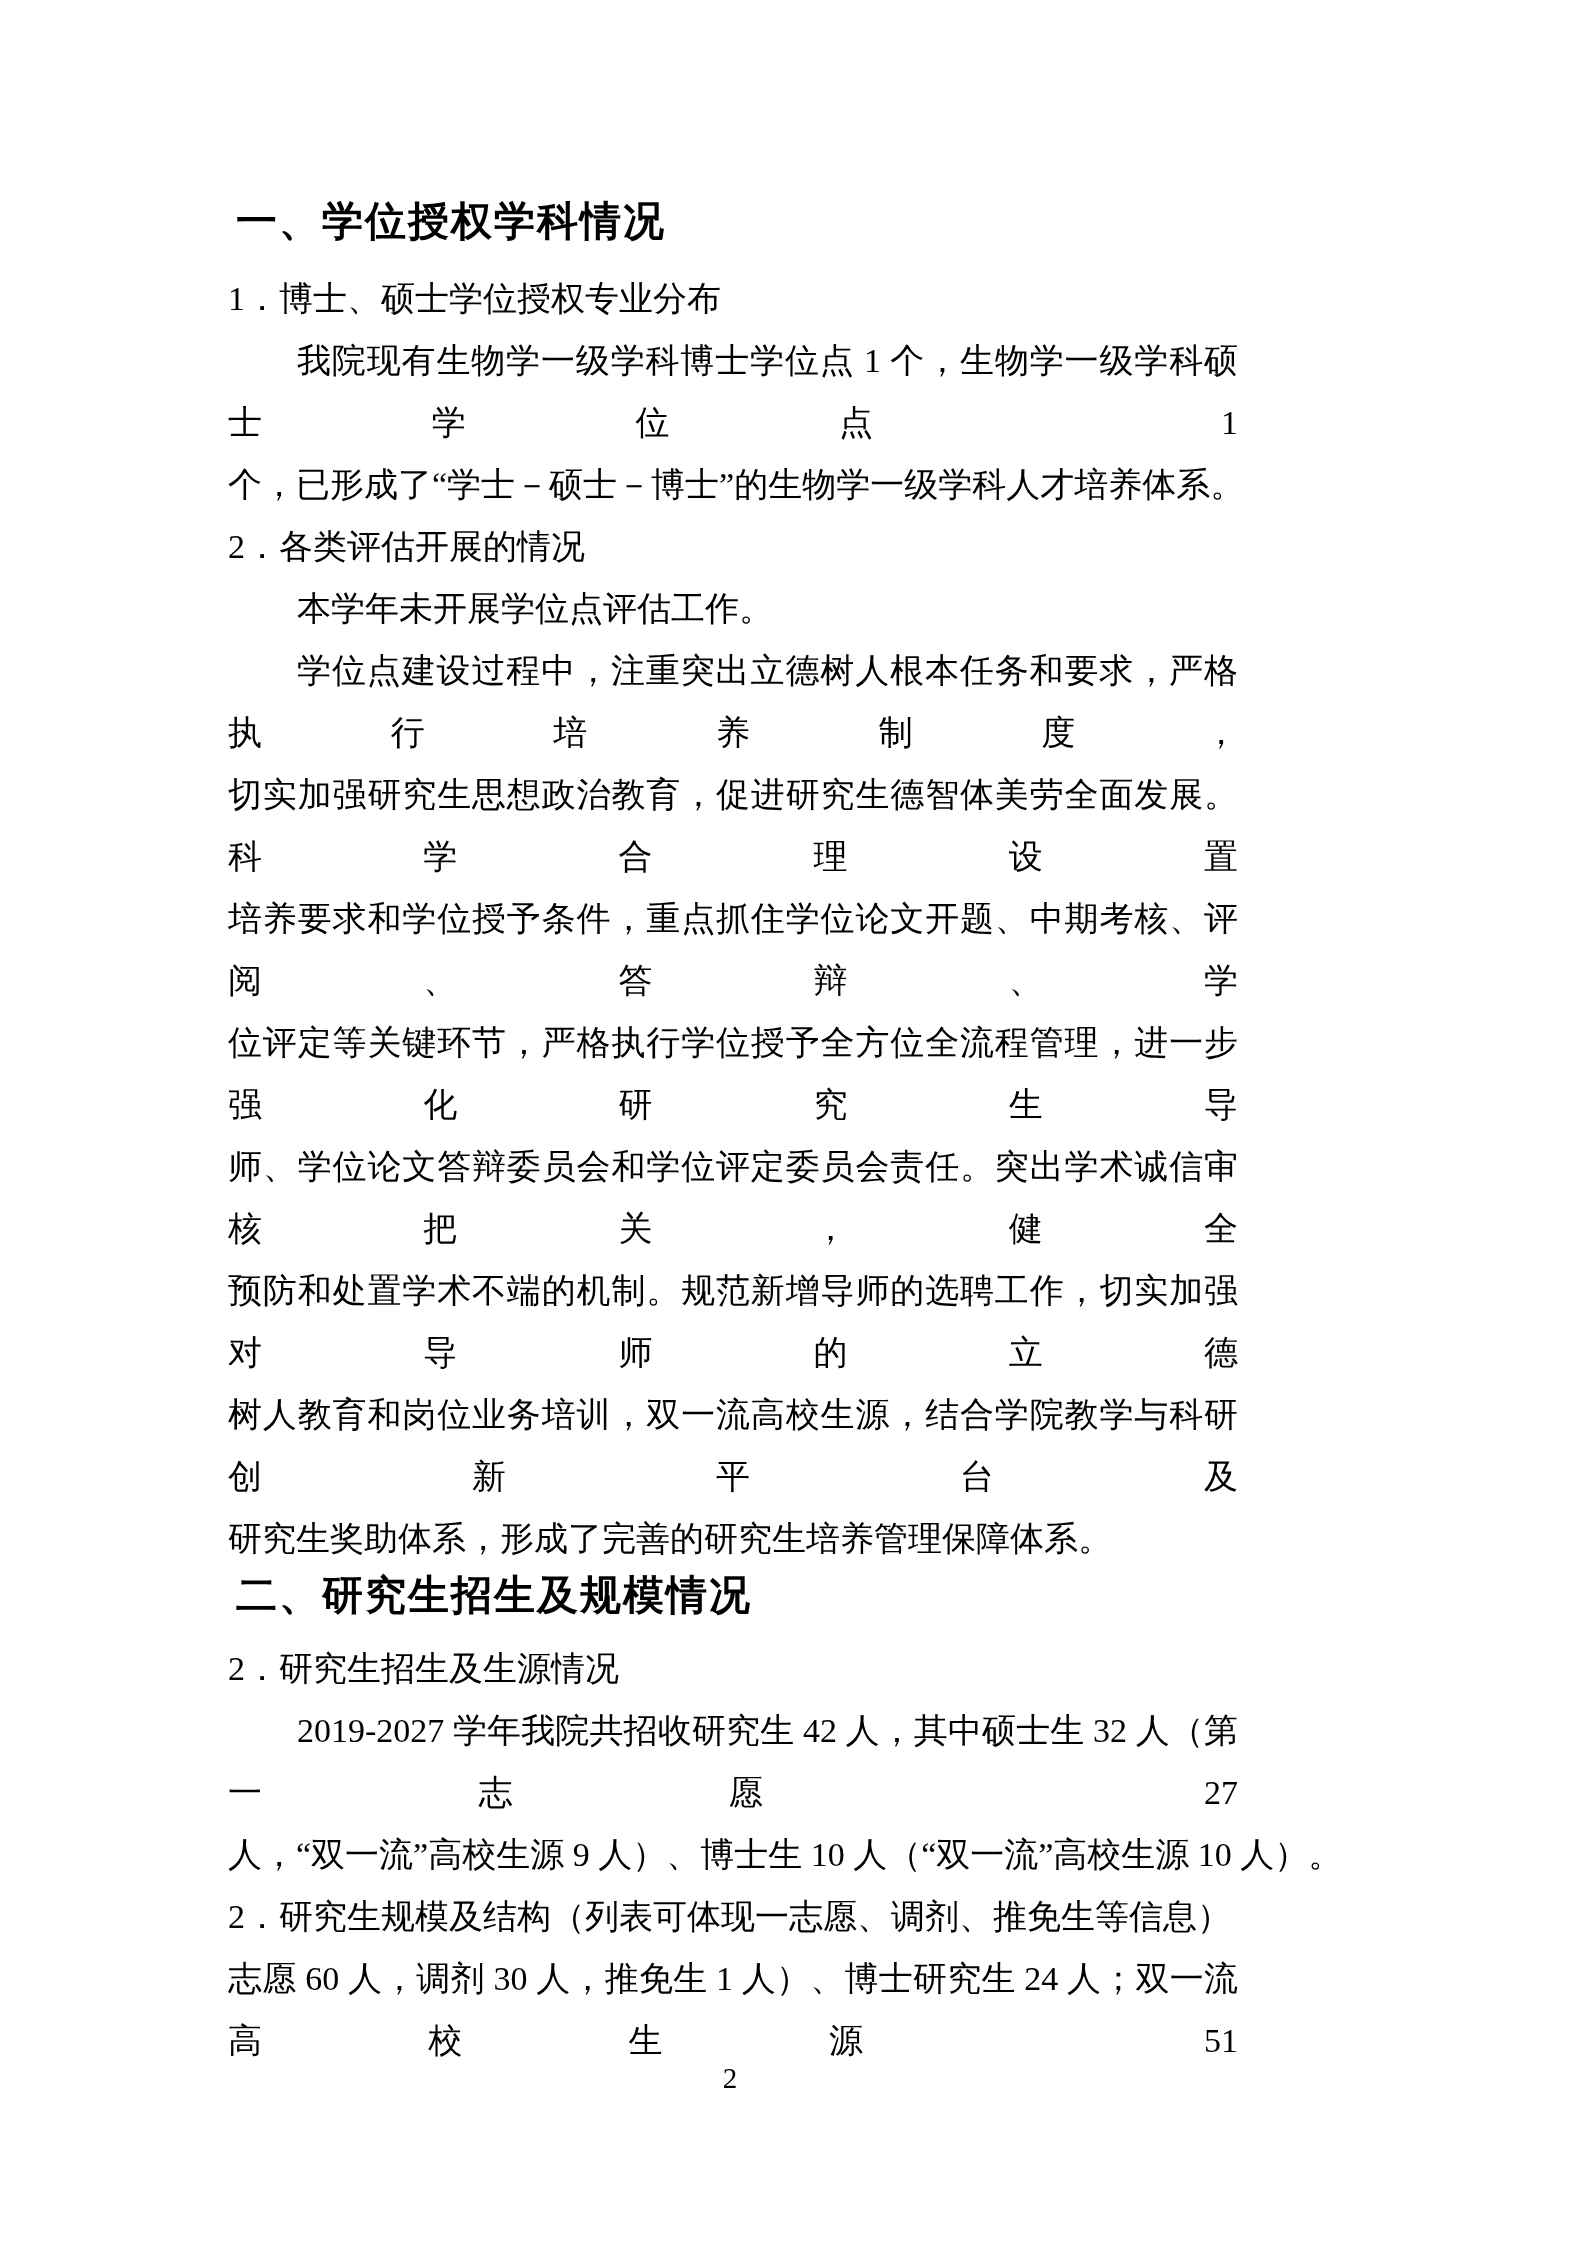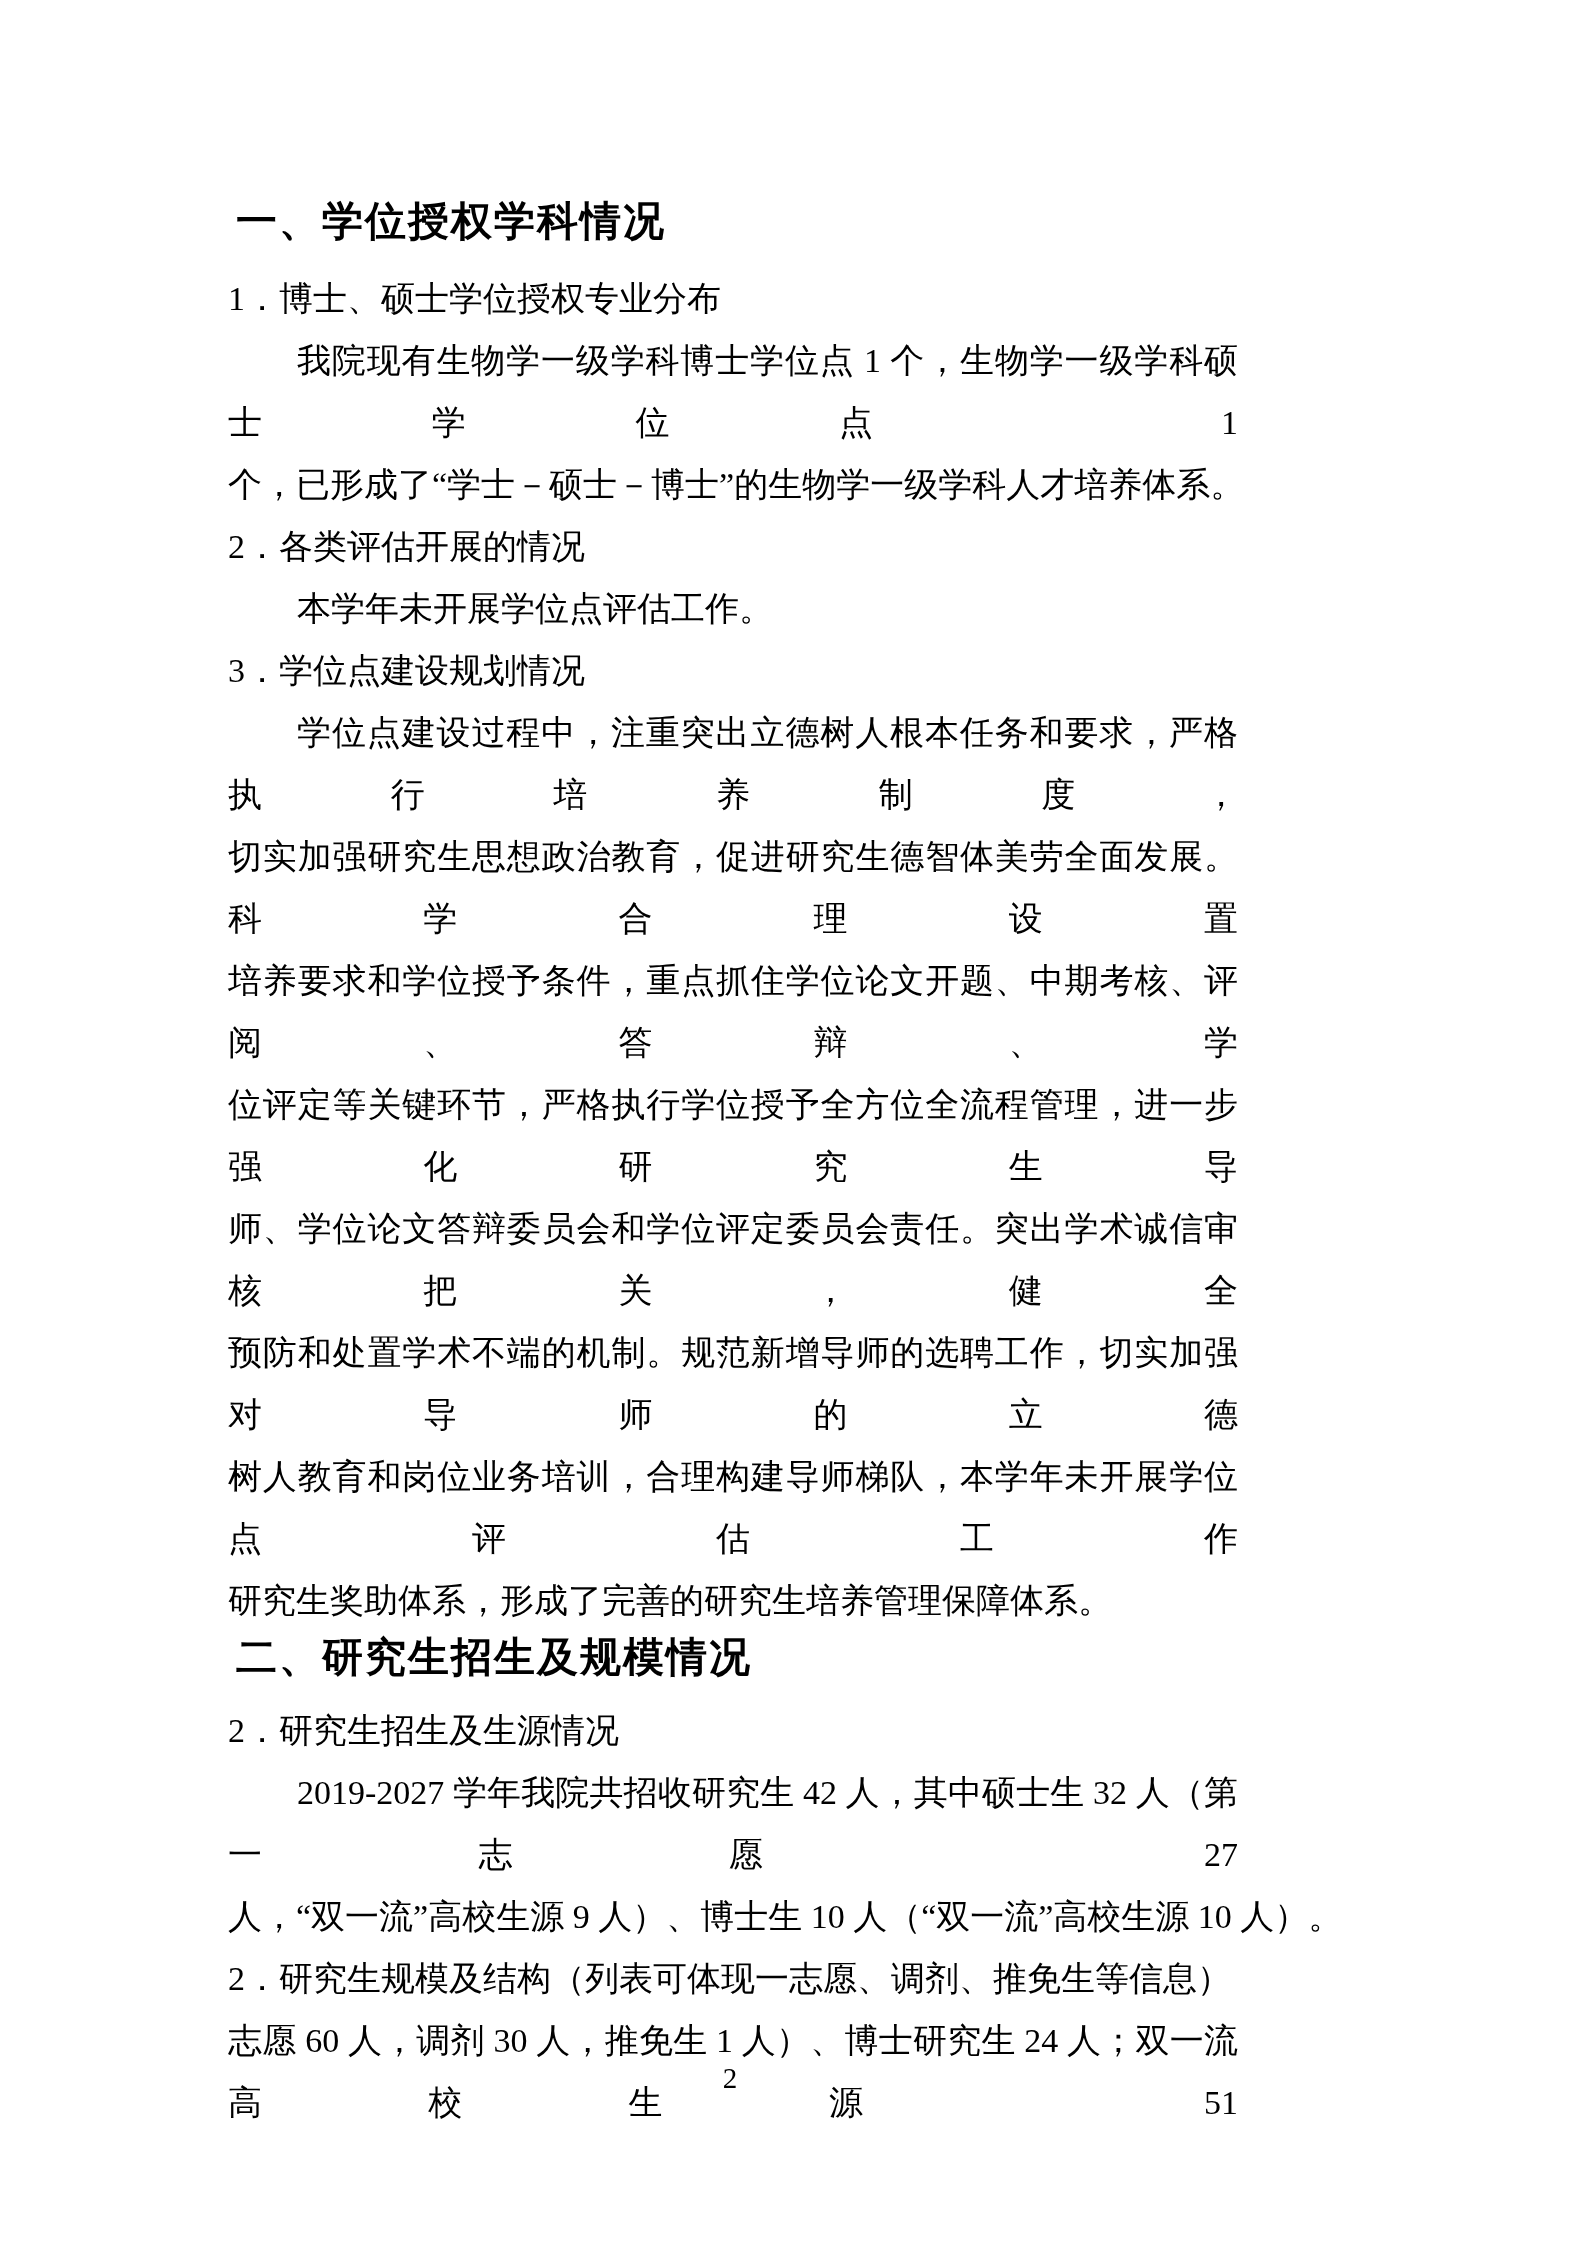--- a/index.html
+++ b/index.html
@@ -36,29 +36,28 @@
 
   <div class="num-item">1．博士、硕士学位授权专业分布</div>
 
   <div class="pline indent fill">我院现有生物学一级学科博士学位点 1 个，生物学一级学科硕士学位点 1</div>
   <div class="pline">个，已形成了“学士－硕士－博士”的生物学一级学科人才培养体系。</div>
 
   <div class="num-item">2．各类评估开展的情况</div>
 
   <div class="pline indent">本学年未开展学位点评估工作。</div>
 
-  <div class="num-item">3．学位点建设规划情况</div>
 
   <div class="pline indent fill">学位点建设过程中，注重突出立德树人根本任务和要求，严格执行培养制度，</div>
   <div class="pline fill">切实加强研究生思想政治教育，促进研究生德智体美劳全面发展。科学合理设置</div>
   <div class="pline fill">培养要求和学位授予条件，重点抓住学位论文开题、中期考核、评阅、答辩、学</div>
   <div class="pline fill">位评定等关键环节，严格执行学位授予全方位全流程管理，进一步强化研究生导</div>
   <div class="pline fill">师、学位论文答辩委员会和学位评定委员会责任。突出学术诚信审核把关，健全</div>
   <div class="pline fill">预防和处置学术不端的机制。规范新增导师的选聘工作，切实加强对导师的立德</div>
-  <div class="pline fill">树人教育和岗位业务培训，合理构建导师梯队，本学年未开展学位点评估工作</div>
+  <div class="pline fill">树人教育和岗位业务培训，双一流高校生源，结合学院教学与科研创新平台及</div>
   <div class="pline">研究生奖助体系，形成了完善的研究生培养管理保障体系。</div>
 
   <div class="sec-heading h2">二、研究生招生及规模情况</div>
 
   <div class="num-item">2．研究生招生及生源情况</div>
 
   <div class="pline indent fill">2019-2027 学年我院共招收研究生 42 人，其中硕士生 32 人（第一志愿 27</div>
   <div class="pline">人，“双一流”高校生源 9 人）、博士生 10 人（“双一流”高校生源 10 人）。</div>
 
   <div class="num-item">2．研究生规模及结构（列表可体现一志愿、调剂、推免生等信息）</div>

